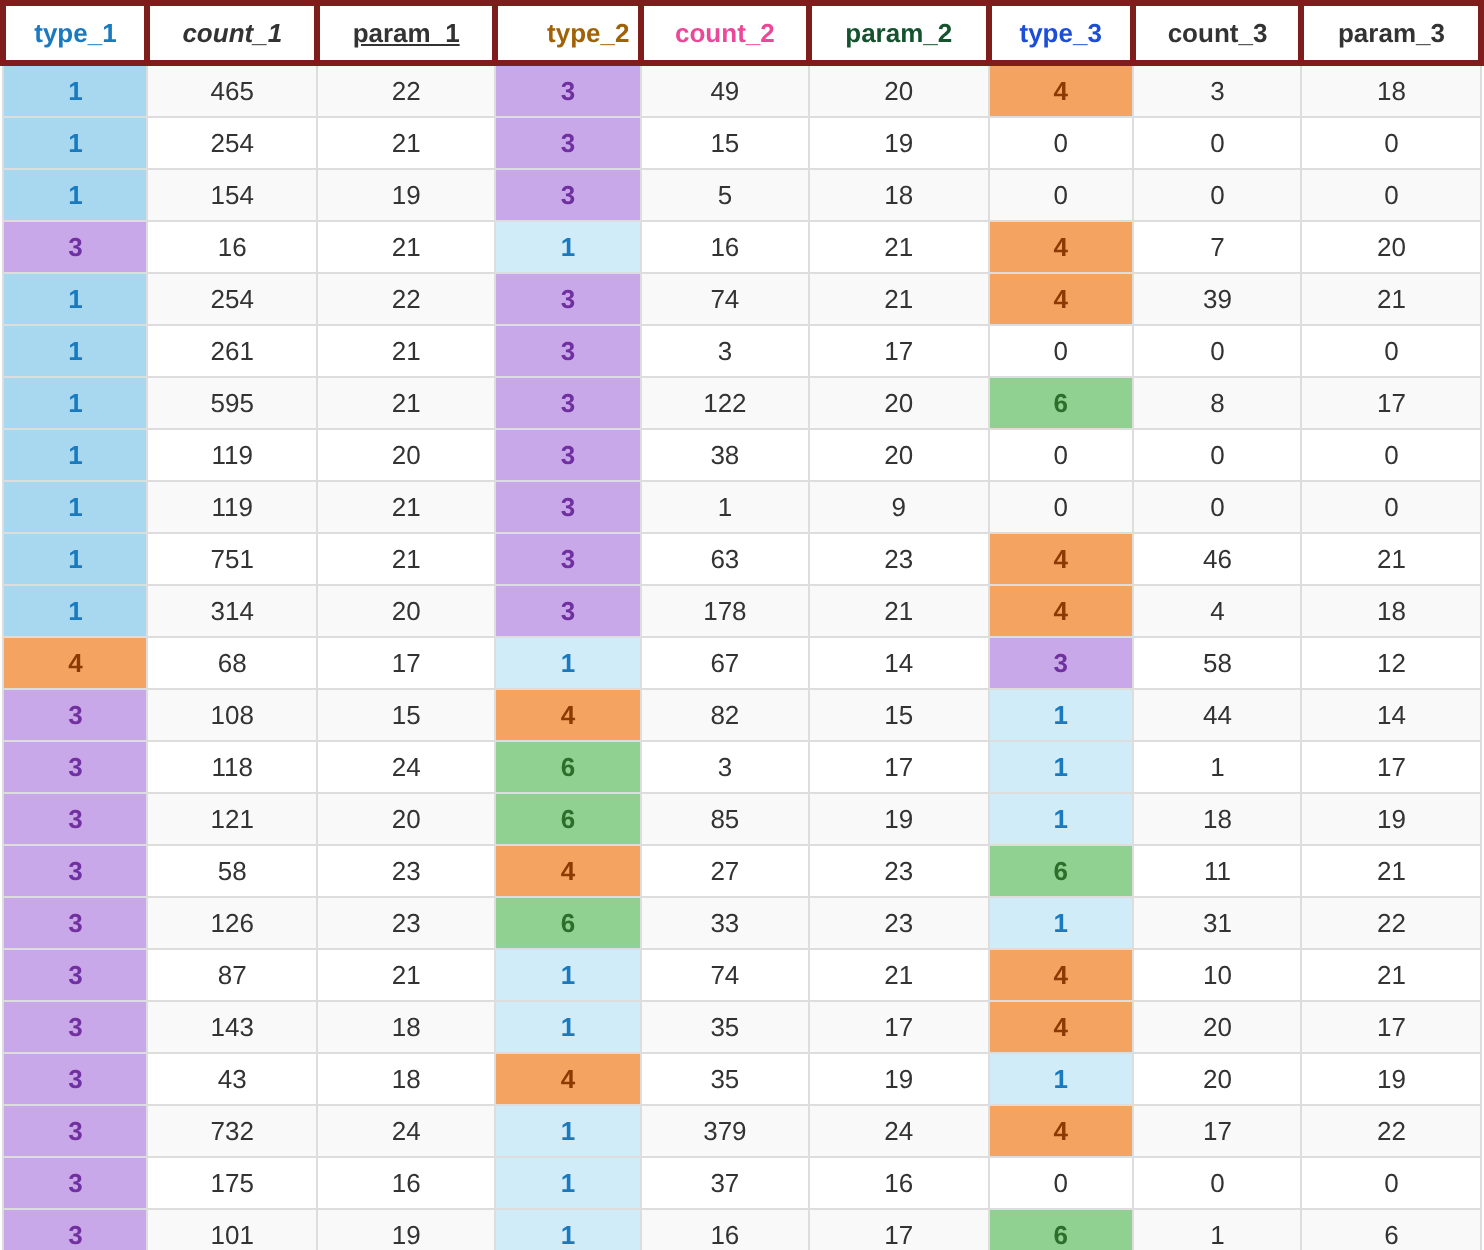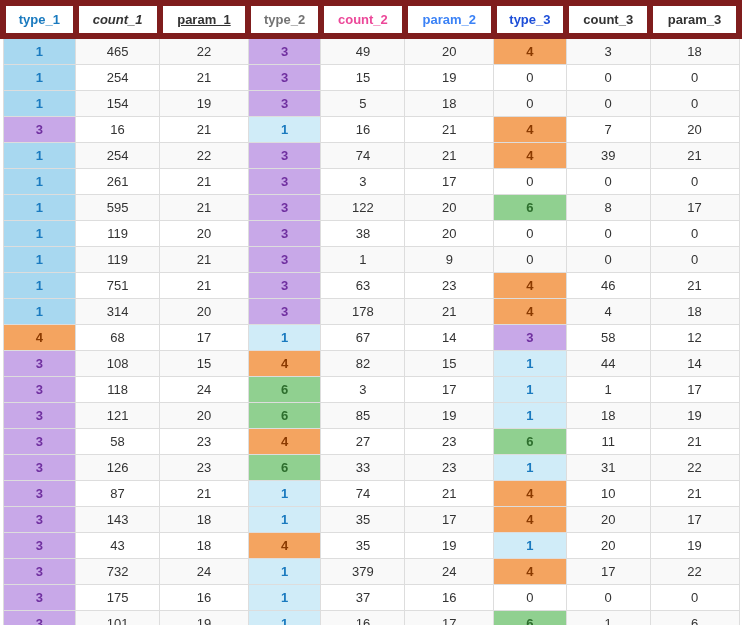--- a/index.html
+++ b/index.html
@@ -1,19 +1,19 @@
 <!DOCTYPE html>
 <html><head>
   <meta charset="utf-8">
   <style>
     * { margin: 0; padding: 0; box-sizing: border-box; }
     body { font-family: Arial, sans-serif; font-size: 13px; background: #fff; }
     table { border-collapse: collapse; width: 742px; }
     th {
-      border: 6px solid #7f1d1d;
+      border: 3px solid #7f1d1d;
       padding: 6px 4px;
       text-align: center;
       font-weight: bold;
       background: #fff;
       color: #333;
       white-space: nowrap;
     }
     td {
       border: 1px solid #ddd;
       padding: 5px 4px;
@@ -25,23 +25,23 @@
 
     .cell-blue { background-color: #a8d8f0 !important; color: #1a7abf; font-weight: bold; }
     .cell-purple { background-color: #c8a8e8 !important; color: #7030a0; font-weight: bold; }
     .cell-orange { background-color: #f4a460 !important; color: #8b3a00; font-weight: bold; }
     .cell-green { background-color: #90d090 !important; color: #2d6e2d; font-weight: bold; }
     .cell-lightblue { background-color: #d0ecf8 !important; color: #1a7abf; font-weight: bold; }
 
     .header-type1 { color: #1a7abf; }
     .header-count1 { color: #333; font-style: italic; }
     .header-param1 { color: #333; text-decoration: underline; }
-    .header-type2 { color: #737373; }
+    .header-type2 { color: #a16207; text-align: right; }
     .header-count2 { color: #ec4899; }
-    .header-param2 { color: #3b82f6; }
+    .header-param2 { color: #14532d; }
     .header-type3 { color: #1d4ed8; }
     .header-count3 { color: #333; }
     .header-param3 { color: #333; }
   </style>
 </head>
 <body>
 
 <table>
   <thead>
     <tr>

